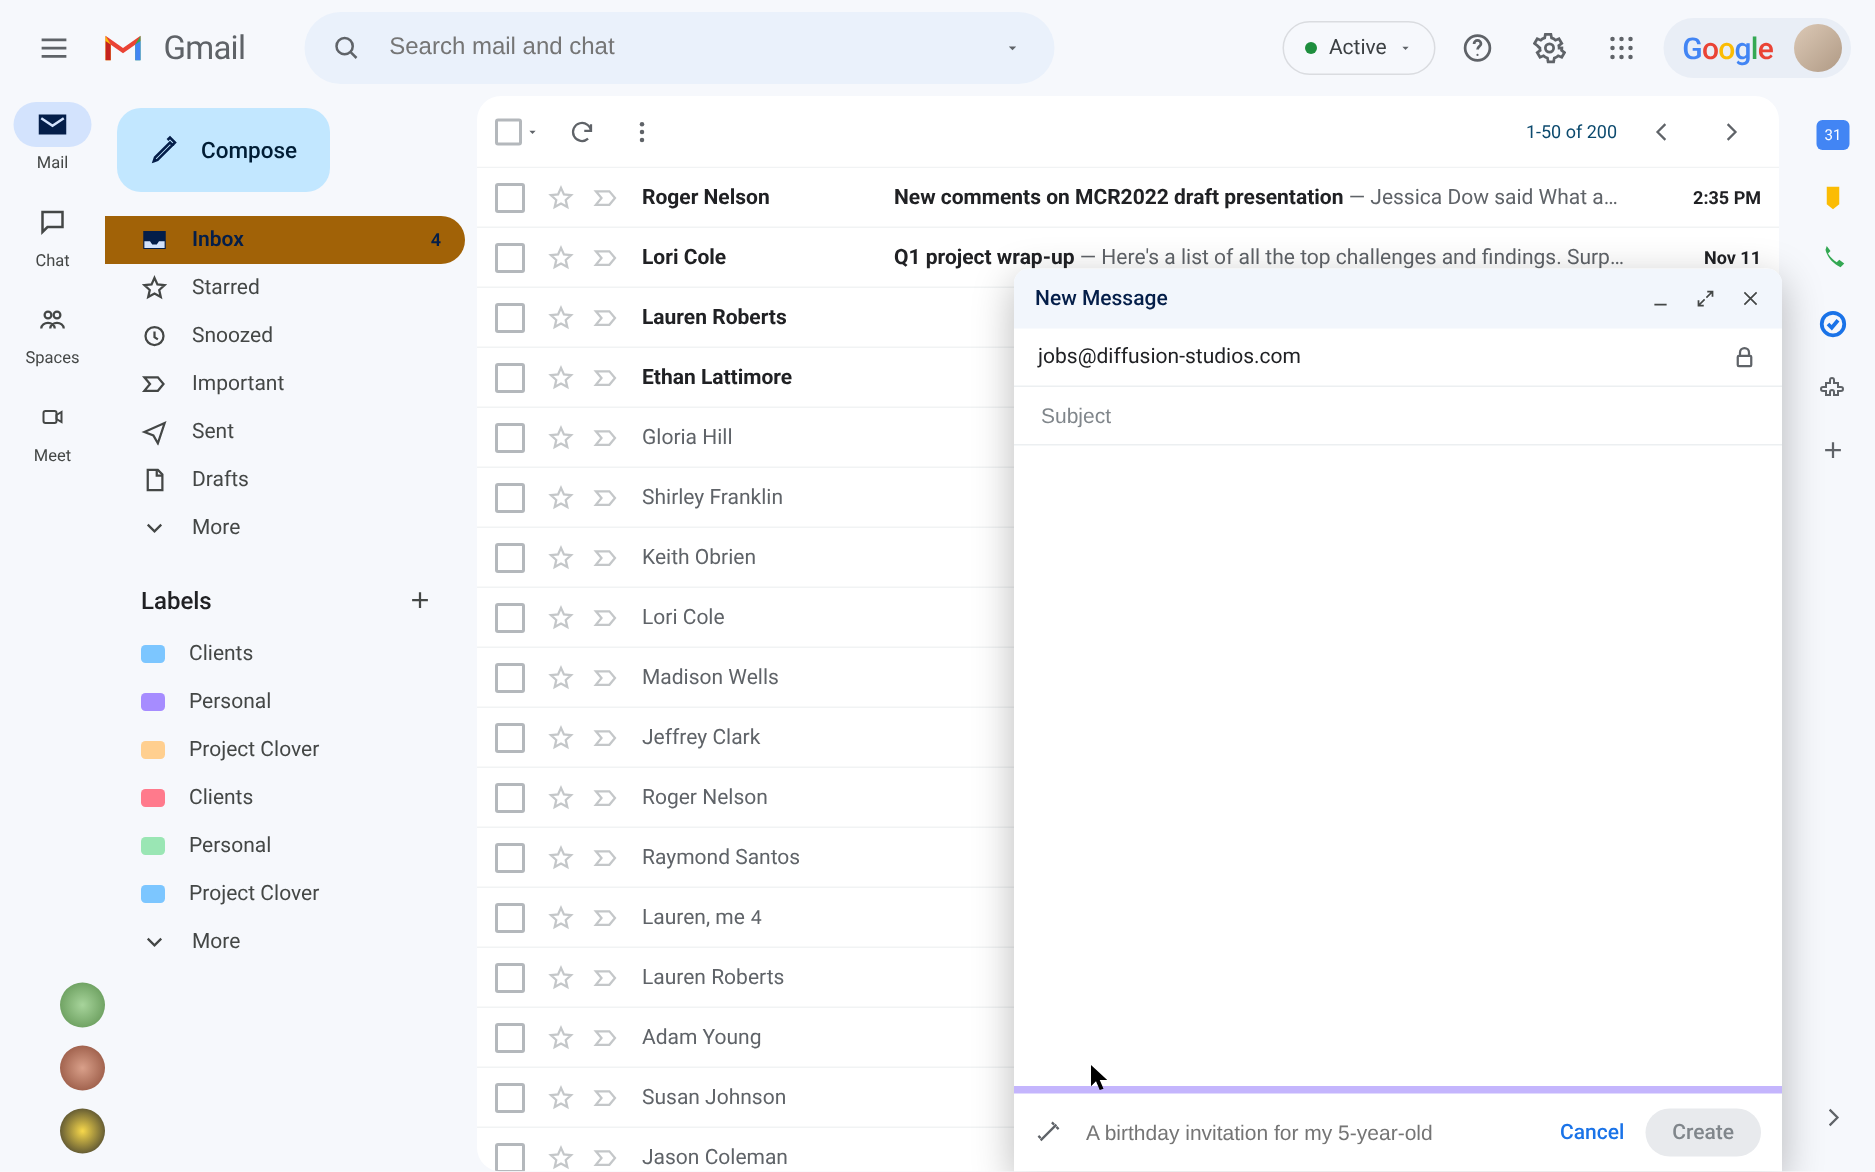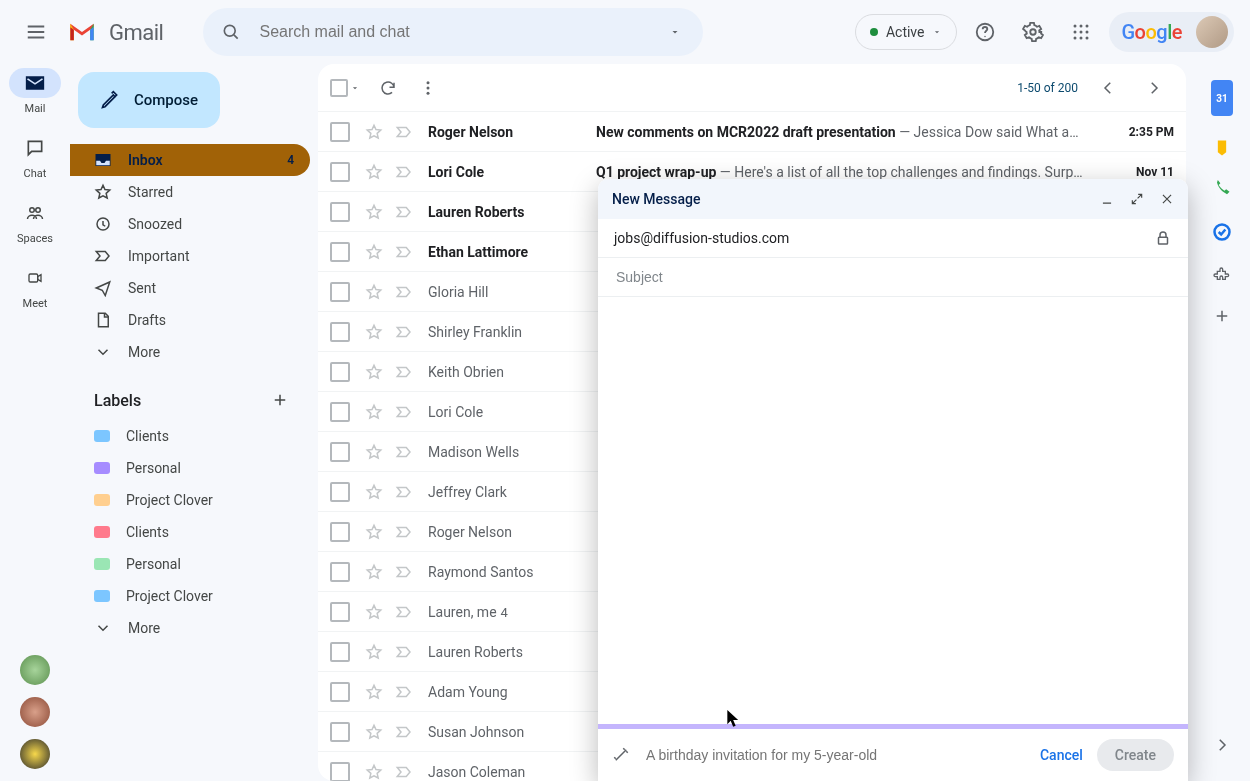--- a/index.html
+++ b/index.html
@@ -23,21 +23,21 @@
   .google-word span:nth-child(4){color:#4285f4}
   .google-word span:nth-child(5){color:#34a853}
   .google-word span:nth-child(6){color:#ea4335}
   .avatar { width:32px; height:32px; border-radius:50%; background:linear-gradient(135deg,#dcc9b6,#b09a85); margin-left:4px; }
   .account-box { display:flex; align-items:center; gap:10px; background:#e9eef6; border-radius:28px; padding:4px 6px 4px 12px; cursor:pointer; }
 
   
   .body { display:flex; height:calc(100% - 64px); }
 
   
-  .rail { width:70px; display:flex; flex-direction:column; align-items:center; padding-top:4px; gap:18px; position:relative; }
+  .rail { width:70px; display:flex; flex-direction:column; align-items:flex-end; padding-top:4px; gap:18px; position:relative; }
   .rail-item { display:flex; flex-direction:column; align-items:center; gap:4px; cursor:pointer; width:100%; }
   .rail-item .pill { width:52px; height:30px; border-radius:16px; display:flex; align-items:center; justify-content:center; color:#444746; }
   .rail-item.selected .pill { background:#d3e3fd; color:#001d35; }
   .rail-item .lbl { font-size:11px; color:#444746; }
   .rail-avatars { position:absolute; bottom:12px; display:flex; flex-direction:column; gap:12px; align-items:center; }
   .rail-avatars .a { width:30px; height:30px; border-radius:50%; }
 
   
   .sidebar { width:248px; padding-right:8px; overflow:hidden; }
   .compose { margin:8px 0 16px 8px; display:inline-flex; align-items:center; gap:14px; background:#c2e7ff; color:#001d35; height:56px; border-radius:16px; padding:0 22px; font-size:15px; font-weight:500; cursor:pointer; }
@@ -70,21 +70,21 @@
   .row .date { width:70px; text-align:right; font-size:12px; }
   .row.unread .date { font-weight:700; color:#202124; }
   .row .thread-count { color:#5f6368; font-weight:400; margin-left:4px; font-size:13px;}
 
   
   .right-rail { width:56px; display:flex; flex-direction:column; align-items:center; padding-top:16px; gap:22px; }
   .right-rail .app { width:20px; height:20px; border-radius:4px; cursor:pointer; display:flex; align-items:center; justify-content:center; font-size:18px; }
   .expand-chevron { margin-top:auto; margin-bottom:16px; }
 
   
-  .compose-window { position:absolute; right:62px; bottom:0; width:590px; height:602px; background:#fff; border-radius:10px 10px 0 0; box-shadow:0 8px 28px rgba(0,0,0,.28); display:flex; flex-direction:column; overflow:hidden; }
+  .compose-window { position:absolute; right:62px; bottom:0; width:512px; height:602px; background:#fff; border-radius:10px 10px 0 0; box-shadow:0 8px 28px rgba(0,0,0,.28); display:flex; flex-direction:column; overflow:hidden; }
   .cw-title { height:40px; background:#f2f6fc; display:flex; align-items:center; padding:0 14px; font-size:14px; color:#041e49; font-weight:500; }
   .cw-title .ctl { margin-left:auto; display:flex; gap:16px; color:#444746; }
   .cw-title .ctl span { cursor:pointer; display:flex; align-items:center; }
   .cw-row { padding:10px 16px; border-bottom:1px solid #eceff1; display:flex; align-items:center; font-size:14px; color:#202124; }
   .cw-row input { border:none; outline:none; width:100%; font-size:14px; color:#202124; }
   .cw-row input::placeholder { color:#80868b; }
   .cw-body { flex:1; }
   .cw-footer { border-top:5px solid #c4b5fd; padding:10px 14px; display:flex; align-items:center; gap:14px; background:#fff; }
   .cw-footer input { flex:1; border:none; outline:none; font-size:14px; color:#5f6368; }
   .cw-footer .cancel { color:#1a73e8; font-size:14px; font-weight:500; cursor:pointer; }
@@ -631,21 +631,21 @@
               </svg>
             </div>
             <div class="sender">Jason Coleman</div>
             <div class="subject-wrap"><span class="subject"></span><span class="snippet"></span></div>
             <div class="date"></div>
           </div>
         </div>
     </div>
 
     <div class="right-rail">
-      <div class="app" style="background:#4285f4;color:#fff;font-size:10px;font-weight:700;border-radius:4px;display:flex;align-items:center;justify-content:center;width:22px;height:36px">31</div>
+      <div class="app" style="background:#4285f4;color:#fff;font-size:10px;font-weight:400;border-radius:4px;display:flex;align-items:center;justify-content:center;width:22px;height:20px">31</div>
       <div class="app">
           <svg width="20" height="22" viewBox="0 0 24 24" fill="#fbbc04">
             <path d="M7 3h10v14l-5 4-5-4z"></path>
           </svg>
         </div>
       <div class="app">
           <svg width="20" height="20" viewBox="0 0 24 24" fill="#34a853">
             <path d="M6 3c1 4 4 10 12 14l3-3-4-3-2 2c-3-2-5-4-7-7l2-2-3-4z"></path>
           </svg>
         </div>

